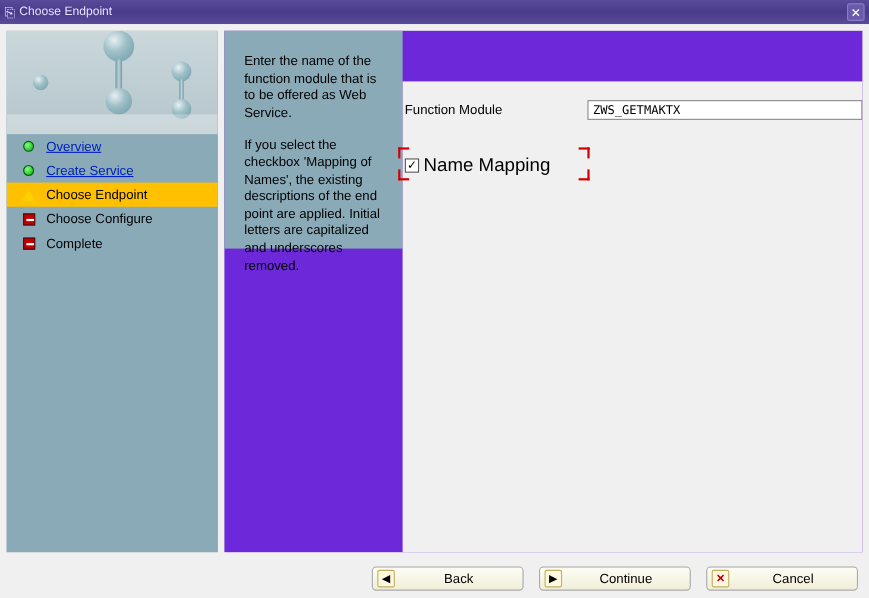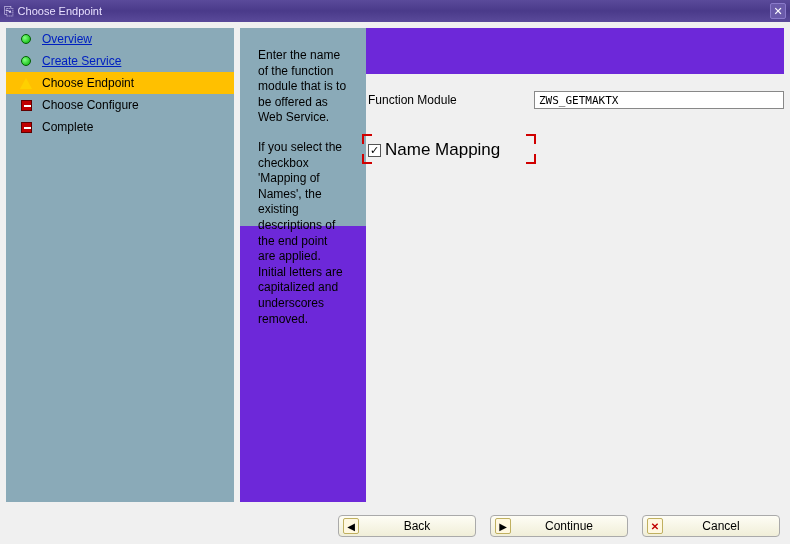--- a/index.html
+++ b/index.html
@@ -29,24 +29,24 @@
   
   .body-area {
     display: flex;
     height: calc(100% - 22px - 36px);
     padding: 6px;
     gap: 6px;
     background: #f0f0f0;
   }
   
   .sidebar {
-    width: 228px;
+    width: 192px;
     background: #8aaab8;
     display: flex;
-    flex-direction: row;
+    flex-direction: column;
     overflow: hidden;
   }
   .sidebar-image {
     height: 94px;
     background: linear-gradient(to bottom, #cad8dc 0%, #b5c5cb 100%);
     position: relative;
     overflow: hidden;
   }
   .drop {
     position: absolute;

